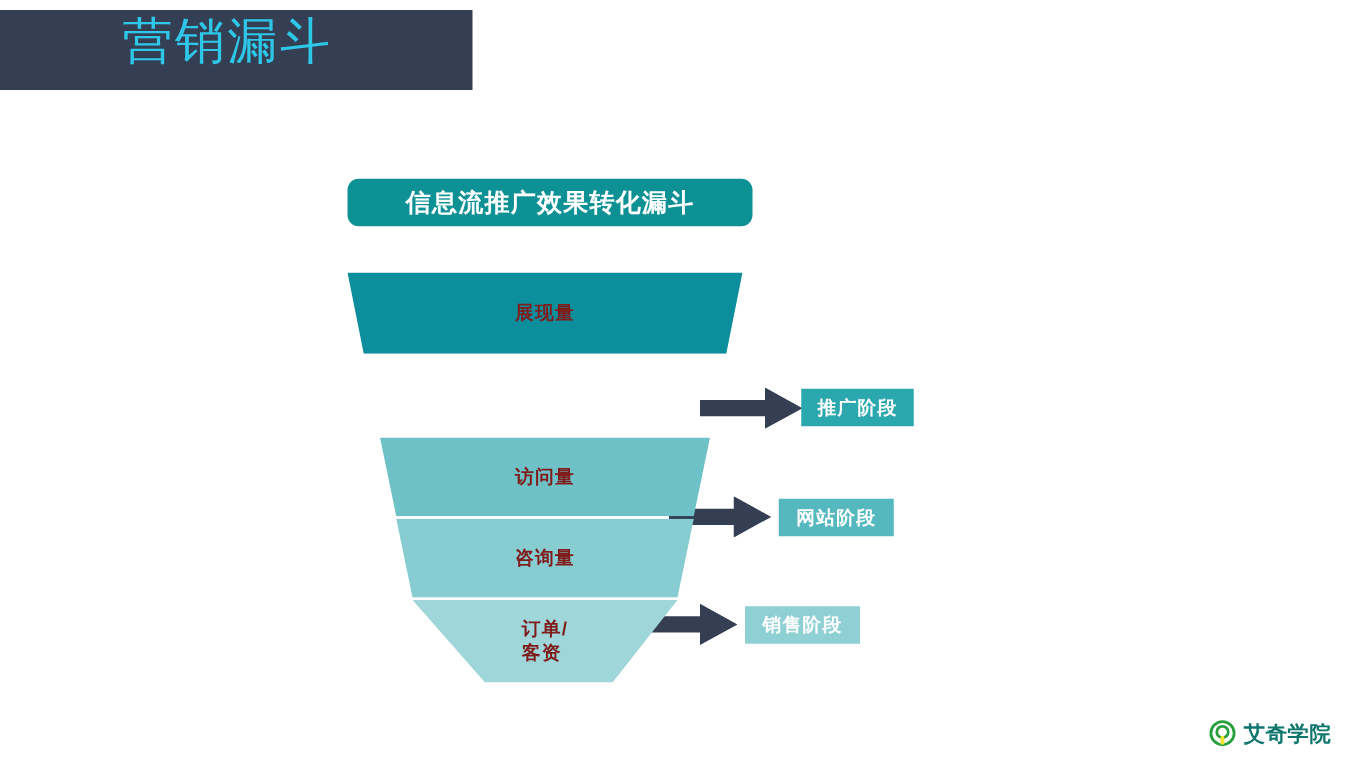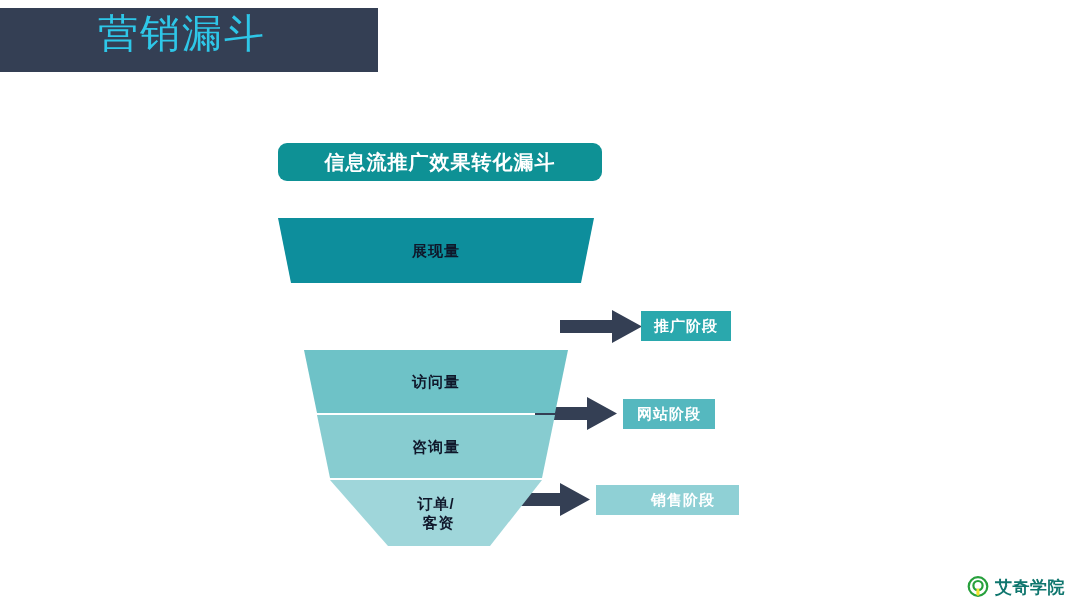--- a/index.html
+++ b/index.html
@@ -69,25 +69,25 @@
     position: absolute;
     left: 0;
     width: 316px;
     display: flex;
     align-items: center;
     justify-content: center;
   }
   .funnel-seg .seg-label {
     position: relative;
     z-index: 2;
-    color: #0f172a;
+    color: #7f1d1d;
     font-size: 15px;
     font-weight: bold;
     letter-spacing: 1px;
-    text-align: right;
+    text-align: left;
     line-height: 19px;
     white-space: pre-line;
   }
   .funnel-seg .seg-shape {
     position: absolute;
     inset: 0;
     z-index: 1;
   }
 
   
@@ -178,21 +178,21 @@
 <svg class="stage-arrow" style="left:535px;top:397px;width:82px;height:33px;" viewBox="0 0 82 33">
   <polygon points="0,10 52,10 52,0 82,16.5 52,33 52,23 0,23" fill="#343f54"></polygon>
 </svg>
 <div class="stage-label" style="left:623px;top:399px;width:92px;height:30px;background:#55b8bf;">
   <span>网站阶段</span>
 </div>
 
 <svg class="stage-arrow" style="left:508px;top:483px;width:82px;height:33px;" viewBox="0 0 82 33">
   <polygon points="0,10 52,10 52,0 82,16.5 52,33 52,23 0,23" fill="#343f54"></polygon>
 </svg>
-<div class="stage-label" style="left:596px;top:485px;width:112px;height:30px;background:#8fd0d5;padding-left:31px;">
+<div class="stage-label" style="left:596px;top:485px;width:92px;height:30px;background:#8fd0d5;">
   <span>销售阶段</span>
 </div>
 
 <div id="logo">
   <svg width="24" height="24" viewBox="0 0 24 24">
     <circle cx="12" cy="11.5" r="9.3" fill="none" stroke="#27a03c" stroke-width="2.2"></circle>
     <circle cx="12" cy="10.6" r="4.6" fill="none" stroke="#27a03c" stroke-width="2.2"></circle>
     <rect x="10.4" y="13.5" width="3.1" height="7.2" rx="1.4" fill="#f2e531"></rect>
   </svg>
   <span id="logo-text">艾奇学院</span>

